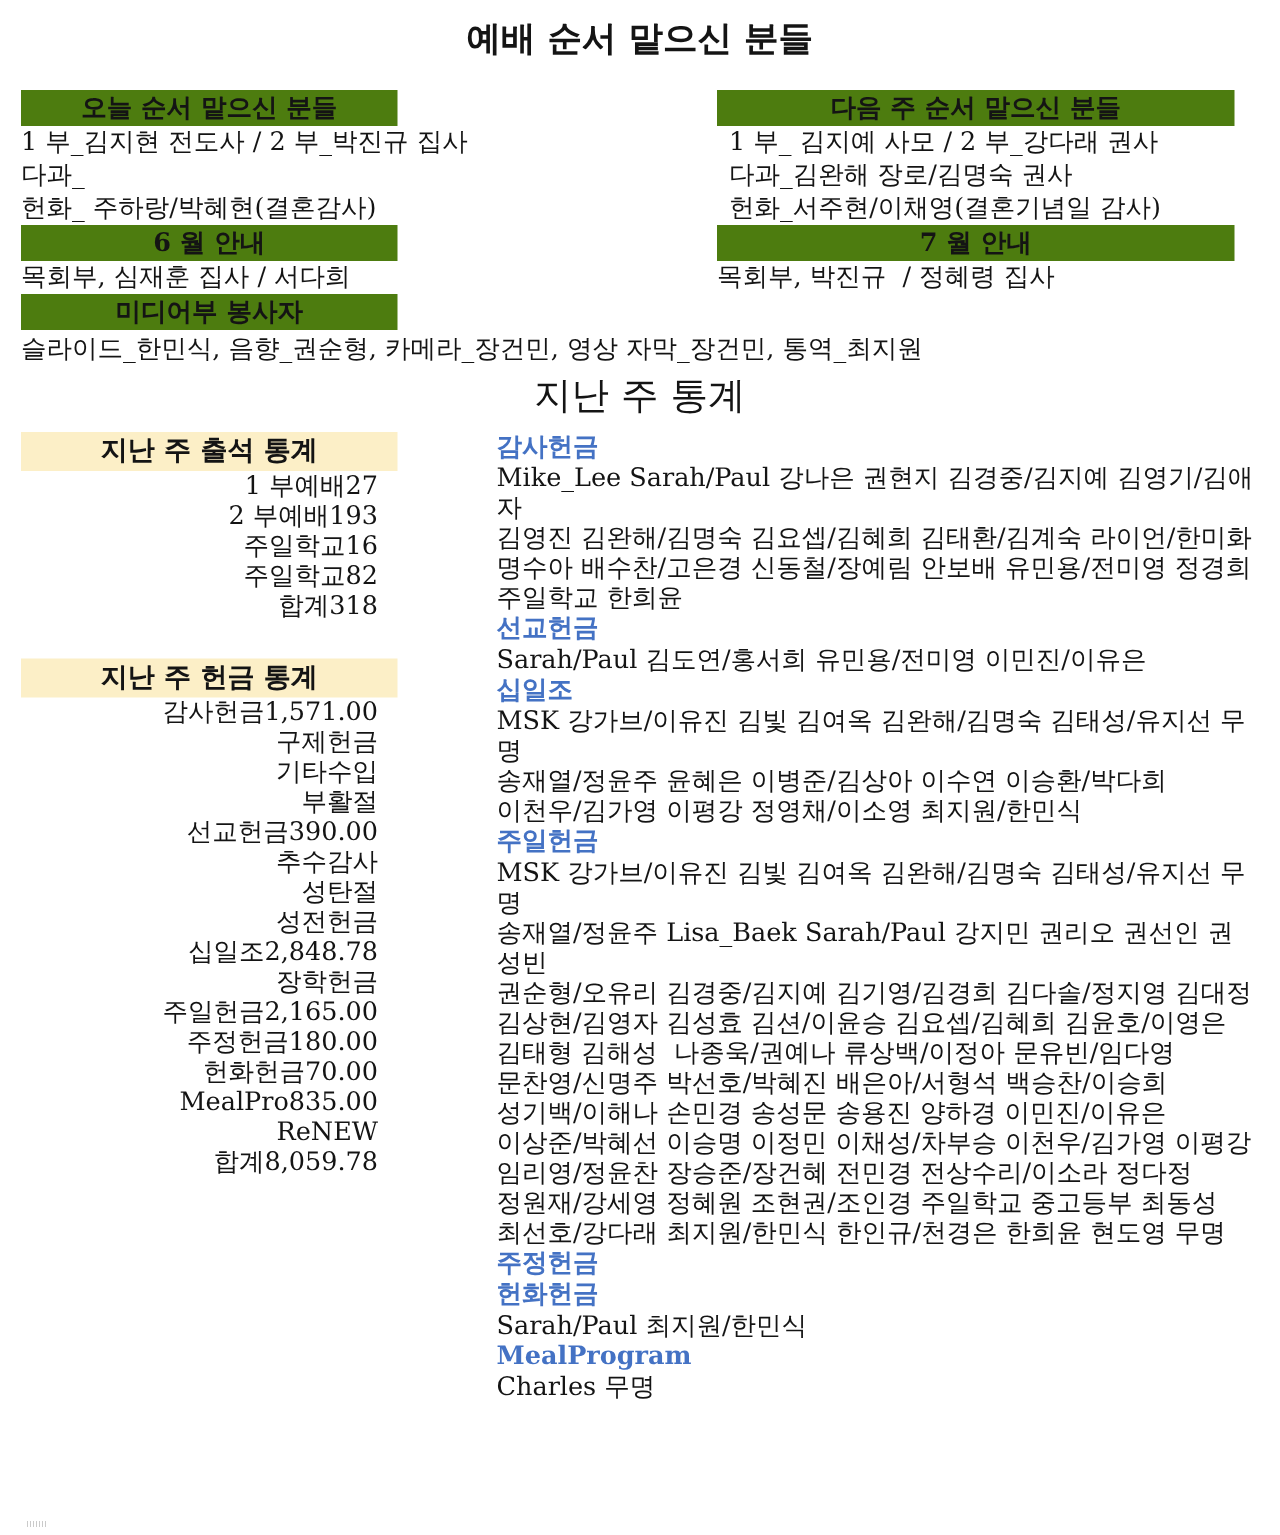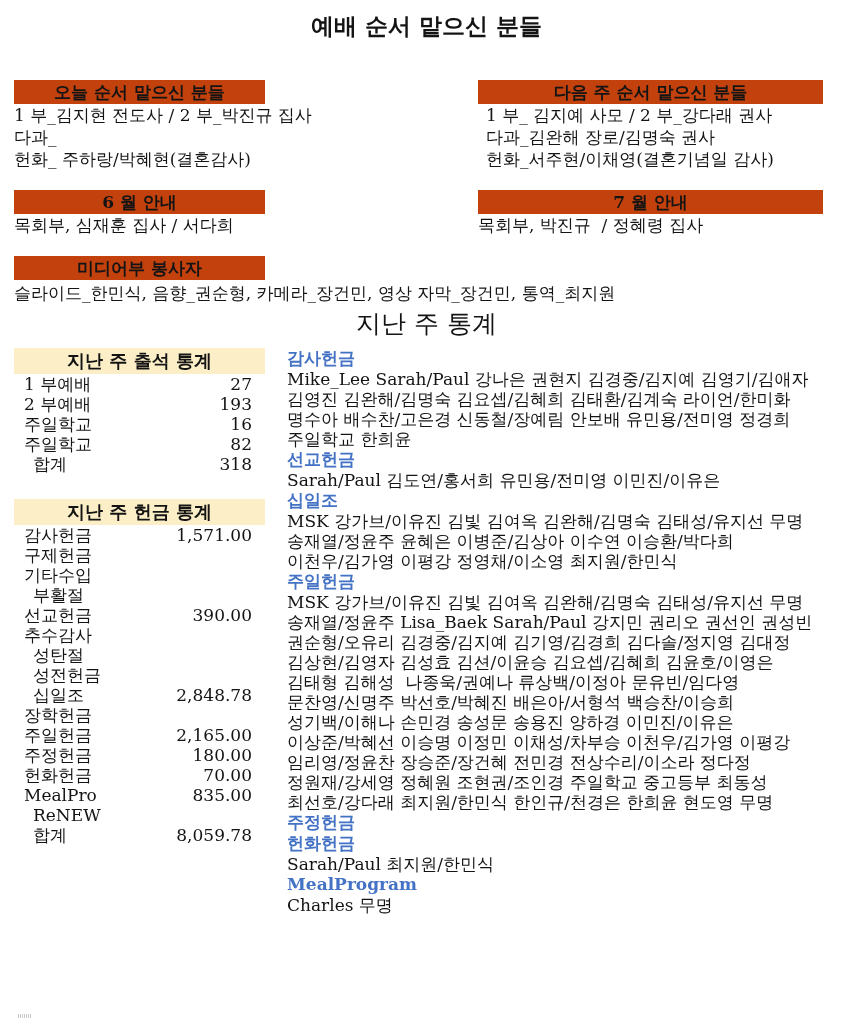--- a/index.html
+++ b/index.html
@@ -9,37 +9,37 @@
     font-family:"DejaVu Serif","Liberation Serif",serif;
     color:#141414;
   }
   .page { position:relative; width:853px; height:1023px; overflow:hidden; padding:12px 14px 0 14px; }
 
   .title { font-size:23px; font-weight:700; text-align:center; line-height:28px; margin-bottom:20px; }
 
   .top-grid { display:flex; }
   .col-left { width:464px; flex:none; }
   .col-right { width:345px; flex:none; }
-  .hdr-box { background:#c2410c; font-weight:700; font-size:17px; text-align:center; height:24px; line-height:24px;margin-top:20px; }
+  .hdr-box { background:#4d7c0f; font-weight:700; font-size:17px; text-align:center; height:24px; line-height:24px; }
   .col-left .hdr-box { width:251px; }
   .col-right .hdr-box { width:100%; }
   .line { font-size:17px; line-height:22px; white-space:pre-wrap; }
   .line.pad { padding-left:8px; }
   .col-right .line.centered { }
 
   .media-line { font-size:17px; line-height:22px; margin-top:2px; white-space:pre-wrap; }
 
   .stats-title { text-align:center; font-size:25px; font-weight:400; line-height:24px; margin:8px 0 12px 0; }
 
-  .stats-grid { display:flex; }
+  .stats-grid { display:flex;gap:44px; }
   .stats-left { width:251px; margin-right:22px; flex:none; }
   .stats-right { flex:1; min-width:0; }
 
   .stat-hdr { background:#FCEFC7; font-weight:700; font-size:18px; text-align:center; height:26px; line-height:26px; }
-  .stat-row { display:flex; justify-content:space-between; font-size:17px; line-height:20px; padding-left:10px; padding-right:13px; }
+  .stat-row { display:flex; justify-content:flex-end; font-size:17px; line-height:20px; padding-left:10px; padding-right:13px; }
   .stat-row.indent { padding-left:19px; }
   .stat-value { text-align:right; }
   .offering-table { margin-top:25px; }
 
   .donor-hdr { color:#4472C4; font-weight:700; font-size:17px; line-height:21px; }
   .donor-line { font-size:17px; line-height:20px; white-space:pre-wrap; }
 
   .footer-mark { position:absolute; left:18px; top:1014px; width:14px; height:4px; opacity:.45;
     background:repeating-linear-gradient(90deg,#8a8a8a 0 1px,transparent 1px 2px); }
 </style>

